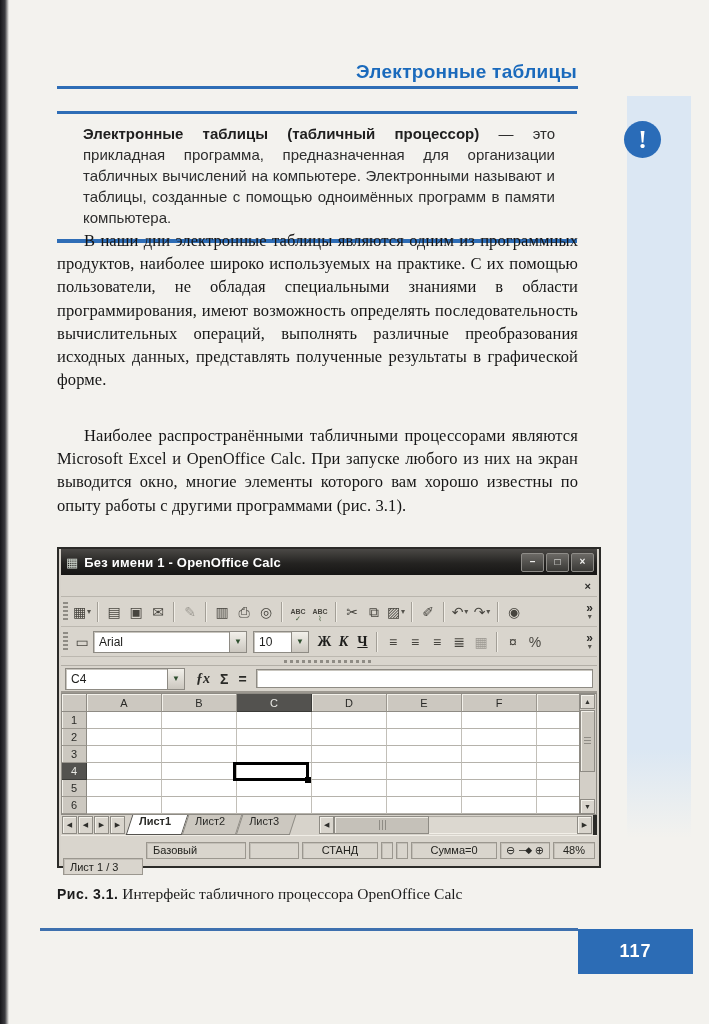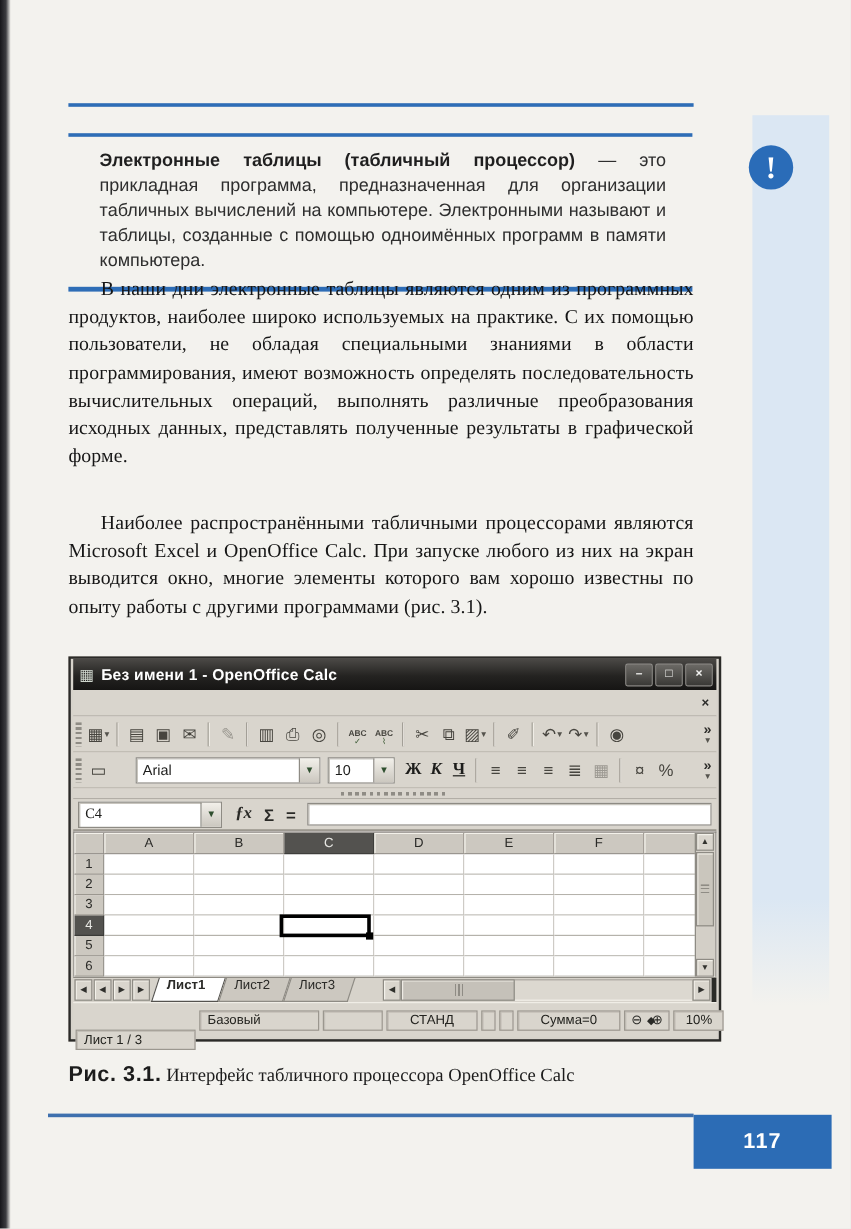--- a/index.html
+++ b/index.html
@@ -24,21 +24,21 @@
     font-weight:bold;font-size:26px;font-family:"Liberation Serif",serif;}
   .book-par{position:absolute;left:57px;width:521px;font-family:"Liberation Serif",serif;
     font-size:16.5px;line-height:23.2px;color:#161616;text-align:justify;text-indent:27px;
     letter-spacing:.1px;}
   .p1{top:229px;}
   .h311{position:absolute;left:57px;top:391px;color:#2d74c2;font-weight:bold;font-size:17.5px;
     letter-spacing:.4px;}
   .p2{top:424px;}
   .caption{position:absolute;left:57px;top:885px;width:535px;font-family:"Liberation Serif",serif;
     font-size:15.5px;color:#1c1c1c;}
-  .caption b{font-family:"Liberation Sans",sans-serif;font-size:18px;letter-spacing:.5px;}
+  .caption b{font-family:"Liberation Sans",sans-serif;font-size:14px;letter-spacing:.5px;}
   .footer-rule{position:absolute;left:40px;top:928px;width:538px;height:3px;background:#3e70ae;}
   .pagenum{position:absolute;left:578px;top:929px;width:115px;height:45px;background:#2c6cb5;
     display:flex;align-items:center;justify-content:center;color:#fff;font-weight:bold;
     font-size:18px;letter-spacing:1px;}
 
   
   .calc{position:absolute;left:57px;top:547px;width:544px;height:321px;box-sizing:border-box;
     border:2px solid #2b2b28;background:#d7d3cb;padding:0 2px 2px 2px;display:flex;
     flex-direction:column;font-size:11px;color:#1d1d1b;}
   .titlebar{height:26px;background:linear-gradient(180deg,#4b4946 0%,#242321 55%,#161514 100%);
@@ -157,20 +157,21 @@
   .zoommark{position:absolute;left:52%;top:-5px;font-size:9px;color:#2a2a27;}
   .zsign{font-size:11px;color:#2a2a27;line-height:1;}
 </style>
 </head>
 <body>
 
 <div class="sheet">
   <div class="scan-edge"></div>
   <div class="band"></div>
 
+  <div class="header-title">Электронные таблицы</div>
   <div class="header-rule"></div>
 
   <div class="defbox"><b>Электронные таблицы (табличный процессор)</b><span> — это прикладная программа, предназначенная для организации табличных вычислений на компьютере. Электронными называют и таблицы, созданные с помощью одноимённых программ в памяти компьютера.</span></div>
 
   <div class="alert">
     <span>!</span>
   </div>
 
   <div class="book-par p1">В наши дни электронные таблицы являются одним из программных продуктов, наиболее широко используемых на практике. С их помощью пользователи, не обладая специальными знаниями в области программирования, имеют возможность определять последовательность вычислительных операций, выполнять различные преобразования исходных данных, представлять полученные результаты в графической форме.</div>
   <div class="book-par p2">Наиболее распространёнными табличными процессорами являются Microsoft Excel и OpenOffice Calc. При запуске любого из них на экран выводится окно, многие элементы которого вам хорошо известны по опыту работы с другими программами (рис. 3.1).</div>
@@ -262,21 +263,21 @@
         <span class="chev">»</span>
         <span class="drop">▾</span>
       </span>
     </div>
 
     <div class="toolbar">
       <span class="tb-handle"></span>
       <span class="tb-btn">
         <span class="glyph">▭</span>
       </span>
-      <span class="combo" style="width:152px;margin-left:20px;">
+      <span class="combo" style="width:152px;margin-left:0;">
         <span class="val">Arial</span>
         <span class="dd">▼</span>
       </span>
       <span class="combo" style="width:54px;">
         <span class="val">10</span>
         <span class="dd">▼</span>
       </span>
       <span class="fmt-letter">Ж</span>
       <span class="fmt-letter it">К</span>
       <span class="fmt-letter un">Ч</span>
@@ -309,21 +310,21 @@
         <span class="chev">»</span>
         <span class="drop">▾</span>
       </span>
     </div>
 
     <div class="splitter">
         <span class="dots"></span>
       </div>
 
     <div class="formulabar">
-      <span class="combo" style="width:118px;font-family:Liberation Serif, serif;">
+      <span class="combo" style="width:118px;">
         <span class="val">C4</span>
         <span class="dd">▼</span>
       </span>
       <span class="fsym fx">ƒx</span>
       <span class="fsym">Σ</span>
       <span class="fsym">=</span>
       <span class="finput"></span>
     </div>
 
     <div class="gridwrap">
@@ -435,35 +436,35 @@
       <span class="hscroll">
         <span class="hs-btn">◀</span>
         <span class="hs-thumb"></span>
         <span class="hs-track"></span>
         <span class="hs-btn">▶</span>
       </span>
       <span class="endbar"></span>
     </div>
 
     <div class="statusbar">
-      <span class="sfield" style="width:100px;margin-top:33px;">Лист 1 / 3</span>
+      <span class="sfield" style="width:80px;margin-top:33px;">Лист 1 / 3</span>
       <span class="sfield" style="width:100px;">Базовый</span>
       <span class="sfield" style="width:50px;"></span>
       <span class="sfield" style="width:76px;justify-content:center;">СТАНД</span>
       <span class="sfield" style="width:12px;padding:0;"></span>
       <span class="sfield" style="width:12px;padding:0;"></span>
       <span class="sfield" style="width:86px;justify-content:center;">Сумма=0</span>
       <span class="sfield zoomfield">
         <span class="zsign">⊖</span>
         <span class="zoomline">
           <span class="zoommark">◆</span>
         </span>
         <span class="zsign">⊕</span>
       </span>
-      <span class="sfield" style="width:42px;justify-content:center;">10%</span>
+      <span class="sfield" style="width:42px;justify-content:center;">48%</span>
     </div>
   </div>
 
   <div class="caption"><b>Рис. 3.1.</b><span> Интерфейс табличного процессора OpenOffice Calc</span></div>
 
   <div class="footer-rule"></div>
   <div class="pagenum">
     <span>117</span>
   </div>
 </div>

